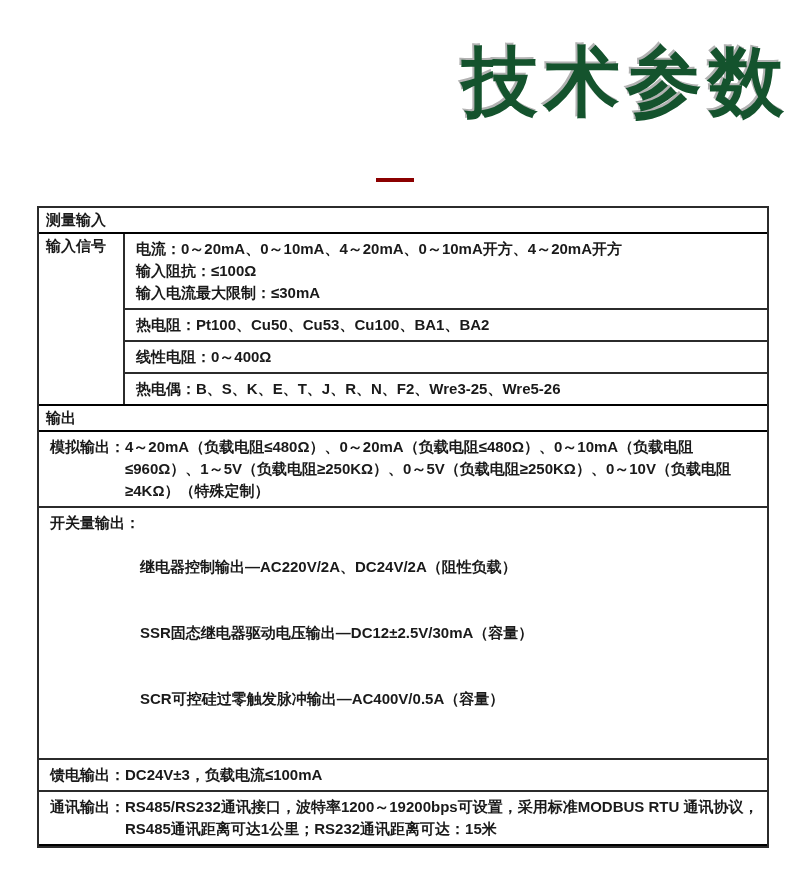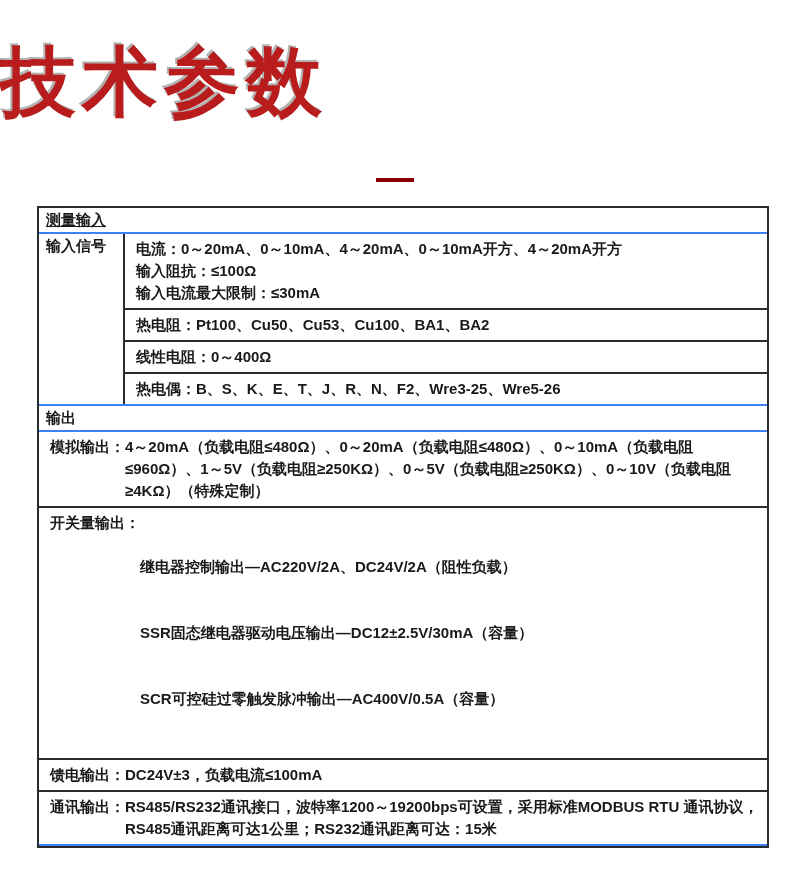--- a/index.html
+++ b/index.html
@@ -10,44 +10,45 @@
     color: #1a1a1a;
   }
   .page {
     width: 790px;
     height: 893px;
     background: #ffffff;
     overflow: hidden;
   }
   .page-title {
     margin-top: 44px;
-    text-align: left;
+    text-align: right;
     font-size: 76px;
     font-weight: 900;
-    color: #b91c1c;
+    color: #14532d;
     letter-spacing: 6px;
     line-height: 1;
     text-shadow: -2px -2px 0 #b2b2b2;
+    margin-left: 48px;
   }
   .title-underline {
     width: 38px;
     height: 4px;
     background: #8B0000;
     margin: 58px auto 24px auto;
   }
   .spec-table {
     margin-left: 37px;
     width: 732px;
     border: 2px solid #2b2b2b;
     font-size: 15px;
     font-weight: 700;
     line-height: 22px;
   }
-  .row { border-top: 2px solid #3b82f6; }
-  .row:first-child { border-top: none; text-decoration: underline; }
+  .row { border-top: 2px solid #000000; }
+  .row:first-child { border-top: none; }
   .section-header {
     padding: 1px 0 1px 7px;
   }
   .split { display: flex; }
   .label-cell {
     width: 86px;
     flex: 0 0 86px;
     border-right: 2px solid #2b2b2b;
     padding: 1px 0 1px 7px;
   }

